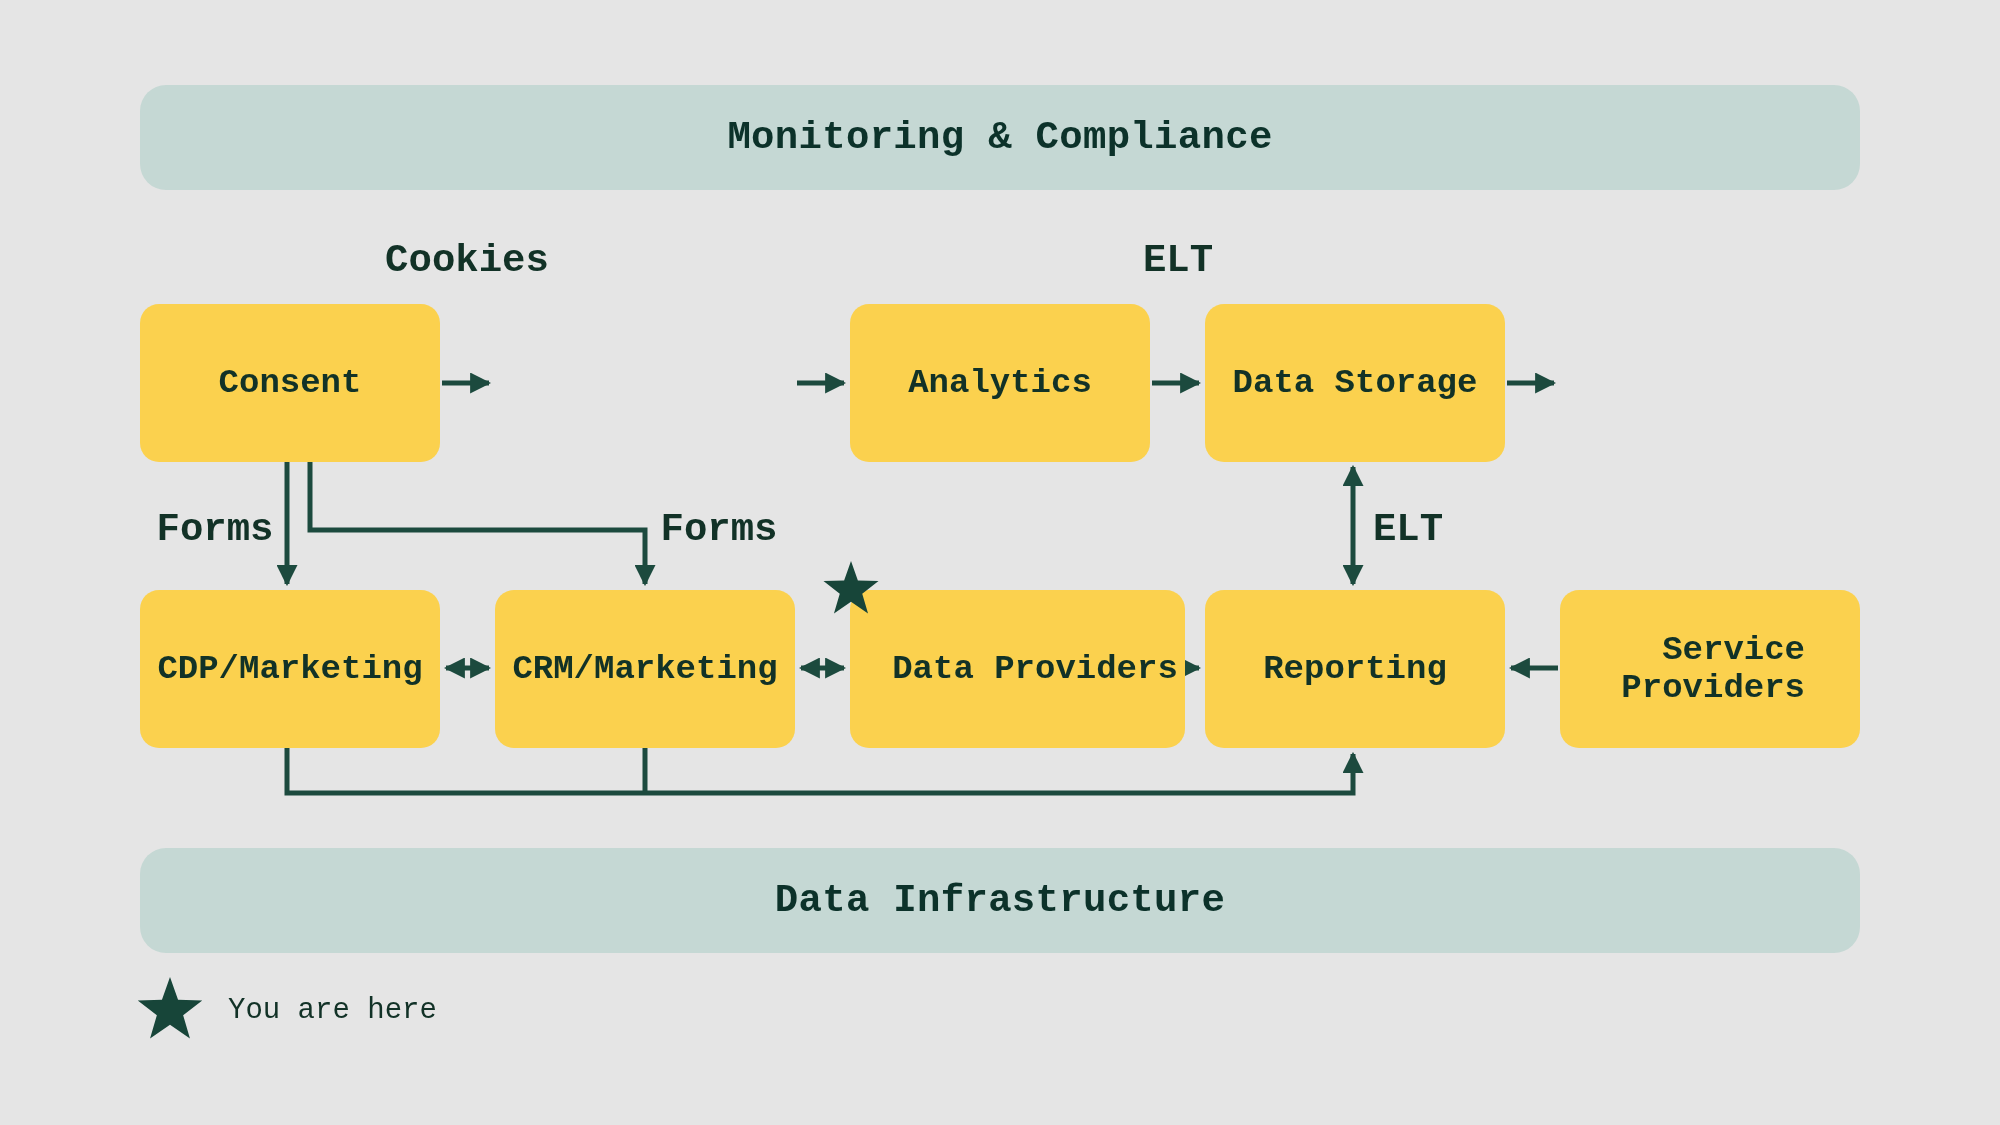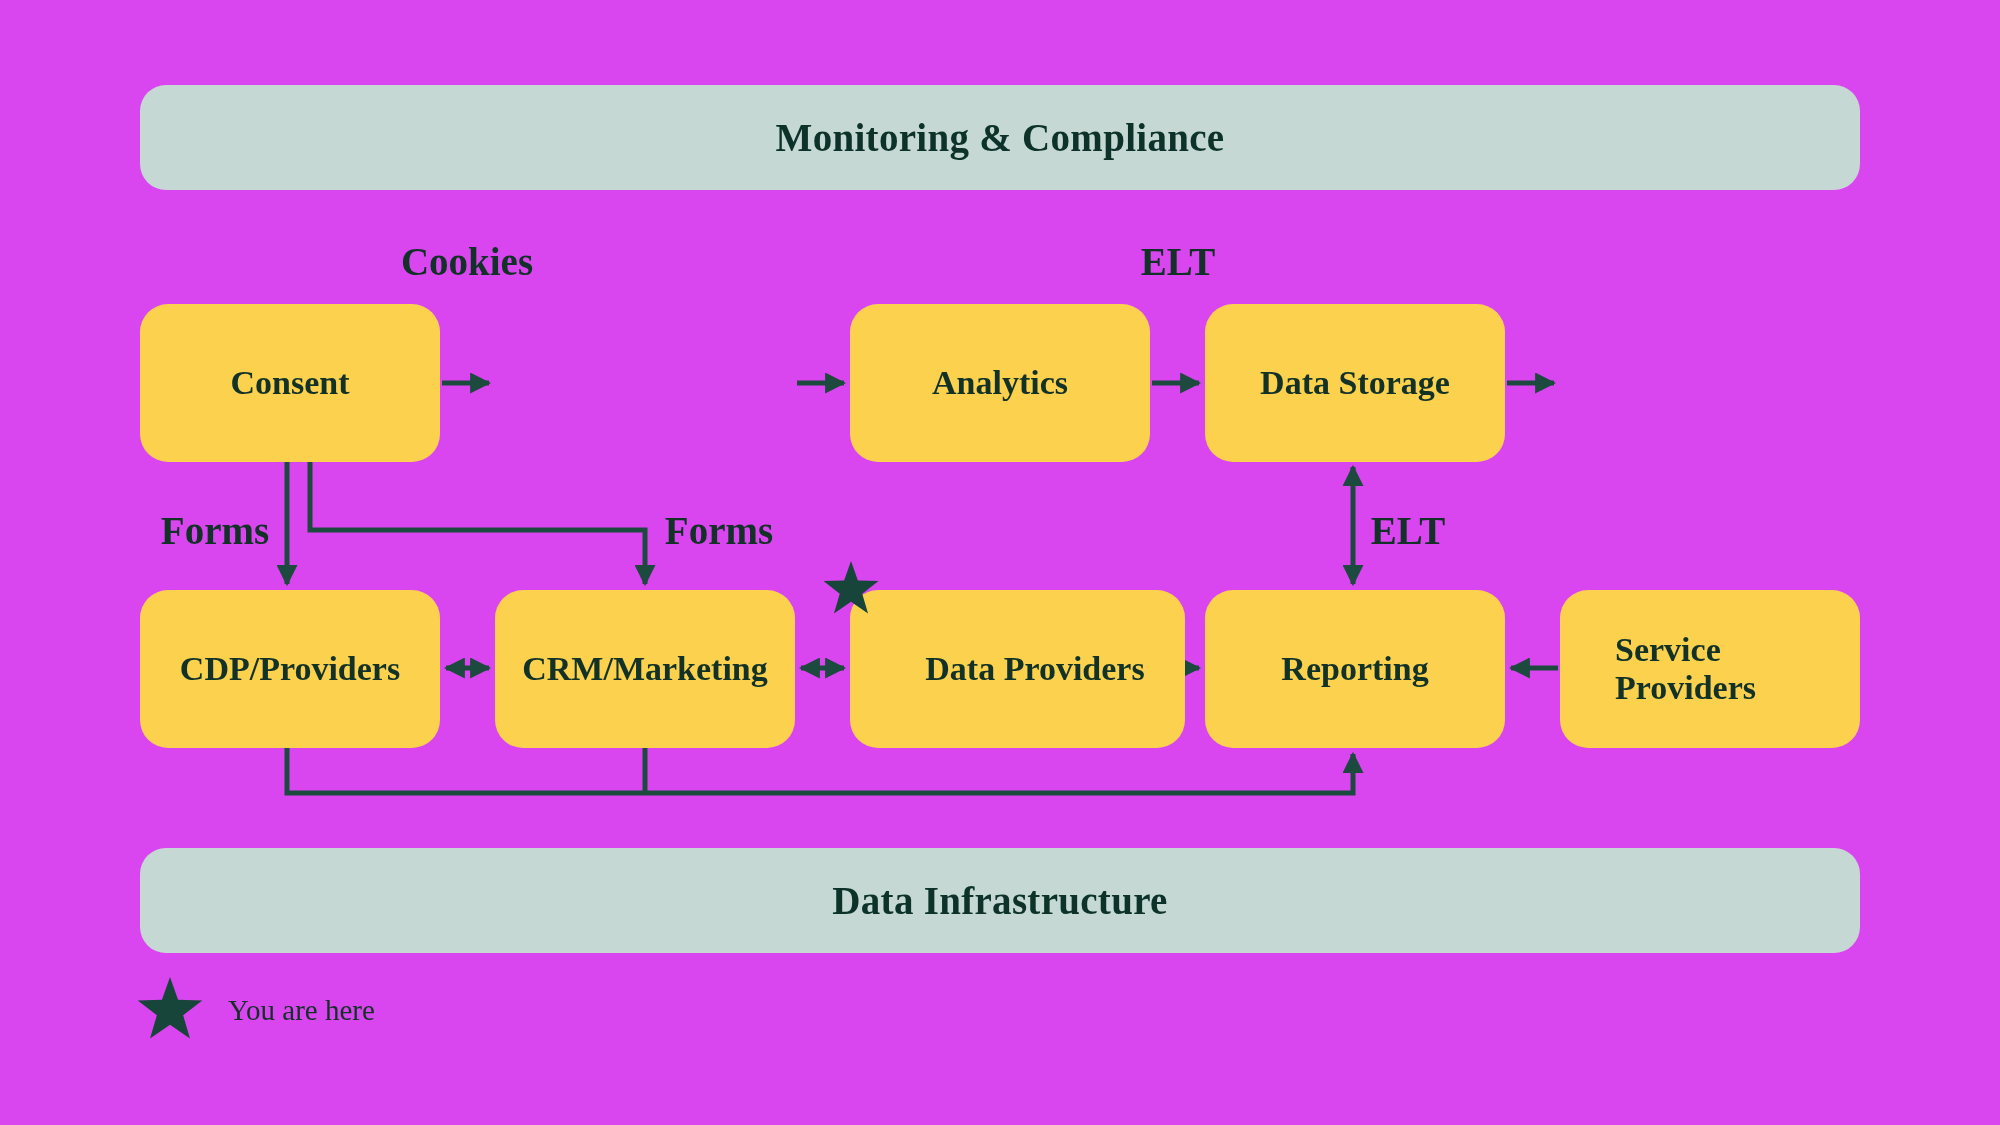--- a/index.html
+++ b/index.html
@@ -1,31 +1,31 @@
 <!DOCTYPE html>
 <html><head>
 <meta charset="utf-8">
 <style>
   html,body { margin:0; padding:0; background:#ffffff; }
   .stage {
     position:relative; width:2000px; height:1125px;
-    background:#d946ef; overflow:hidden;
-    font-family:Liberation Serif, serif;
+    background:#e5e5e5; overflow:hidden;
+    font-family:Liberation Mono, monospace;
   }
   .banner {
     position:absolute; left:140px; width:1720px; height:105px;
     background:#c5d8d4; border-radius:26px;
     display:flex; align-items:center; justify-content:center;
   }
   .banner-title { font-size:39px; font-weight:700; color:#0c322a; letter-spacing:0.3px; }
   .node {
     position:absolute; width:300px; height:158px;
-    background:#fbd14e; border-radius:28px;
+    background:#fbd14e; border-radius:19px;
     display:flex; flex-direction:column; align-items:center; justify-content:center;
-    text-align:left;
+    text-align:right;
   }
   .row1 { top:304px; }
   .row2 { top:590px; }
   .node-label { font-size:34px; font-weight:700; color:#123227; line-height:1.12; }
   .node-sublabel { font-size:23px; font-weight:600; color:#123227; margin-top:3px; }
   .node--service .node-label { max-width:190px; }
   .edge-label {
     position:absolute; font-size:39px; font-weight:600; color:#123227;
     transform:translate(-50%,-50%); white-space:nowrap;
   }
@@ -84,21 +84,21 @@
     <span class="node-label">Consent</span>
   </div>
   <div class="node row1" style="left:850px;">
     <span class="node-label">Analytics</span>
   </div>
   <div class="node row1" style="left:1205px;">
     <span class="node-label">Data Storage</span>
   </div>
 
   <div class="node row2" style="left:140px;">
-    <span class="node-label">CDP/Providers</span>
+    <span class="node-label">CDP/Marketing</span>
   </div>
   <div class="node row2" style="left:495px;">
     <span class="node-label">CRM/Marketing</span>
   </div>
   <div class="node row2" style="left:850px;padding-left:35px;">
     <span class="node-label">Data Providers</span>
   </div>
   <div class="node row2" style="left:1205px;">
     <span class="node-label">Reporting</span>
   </div>

